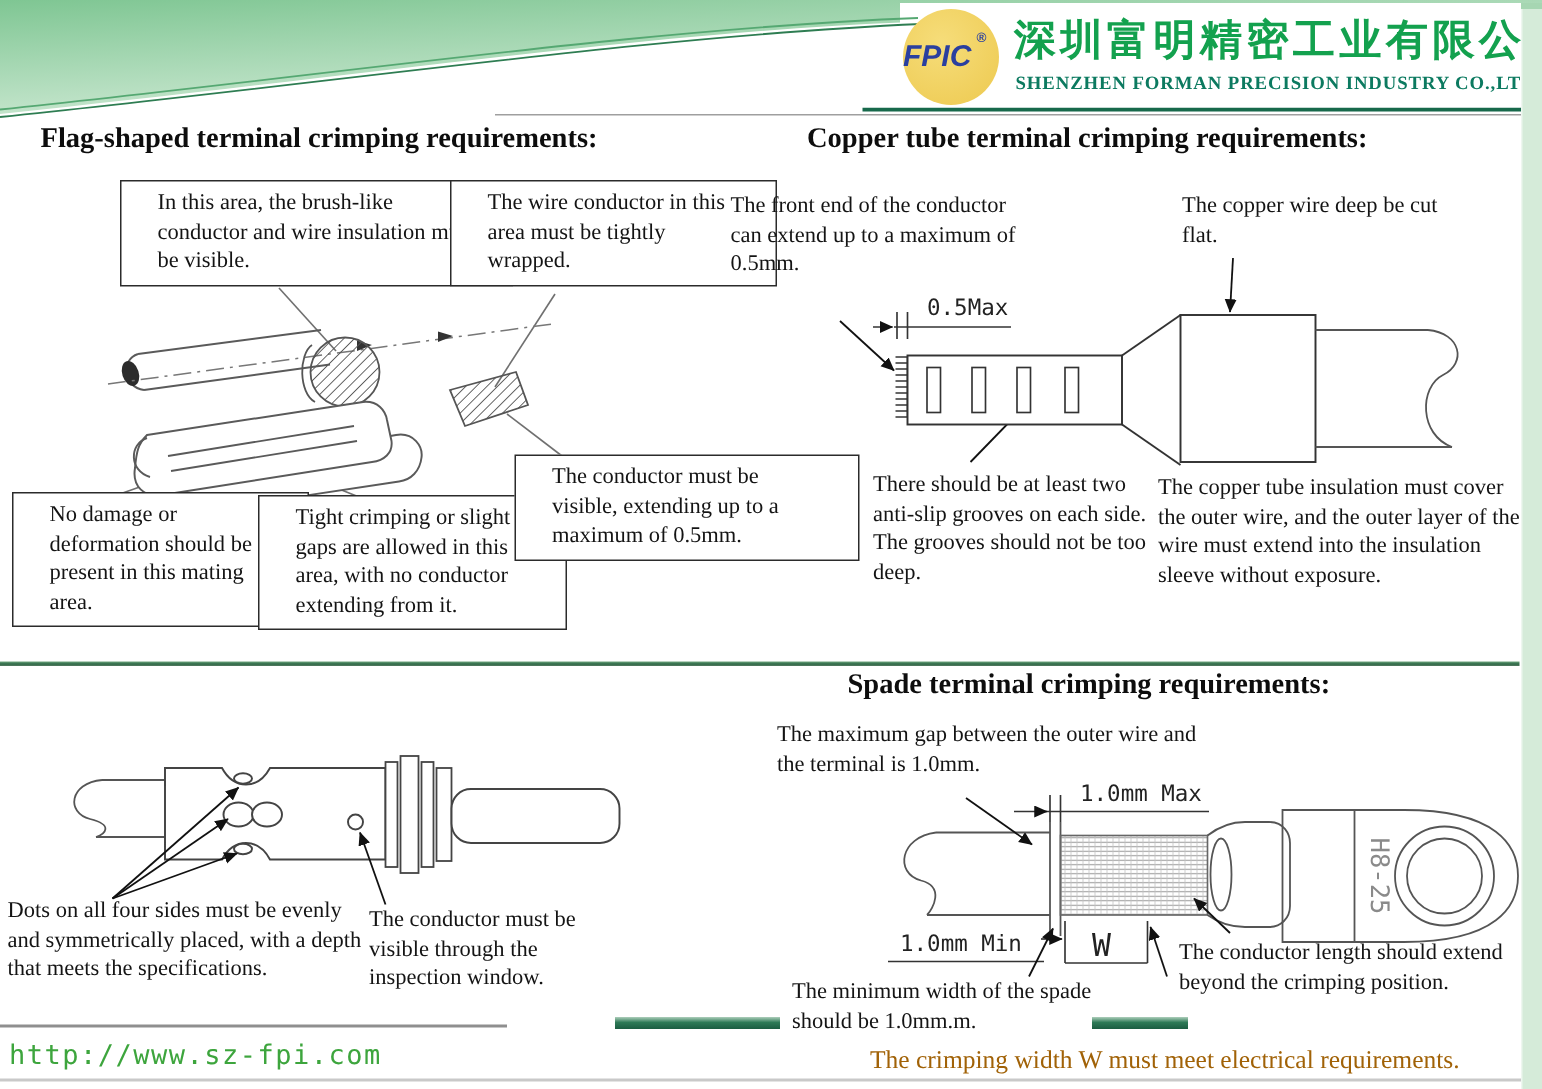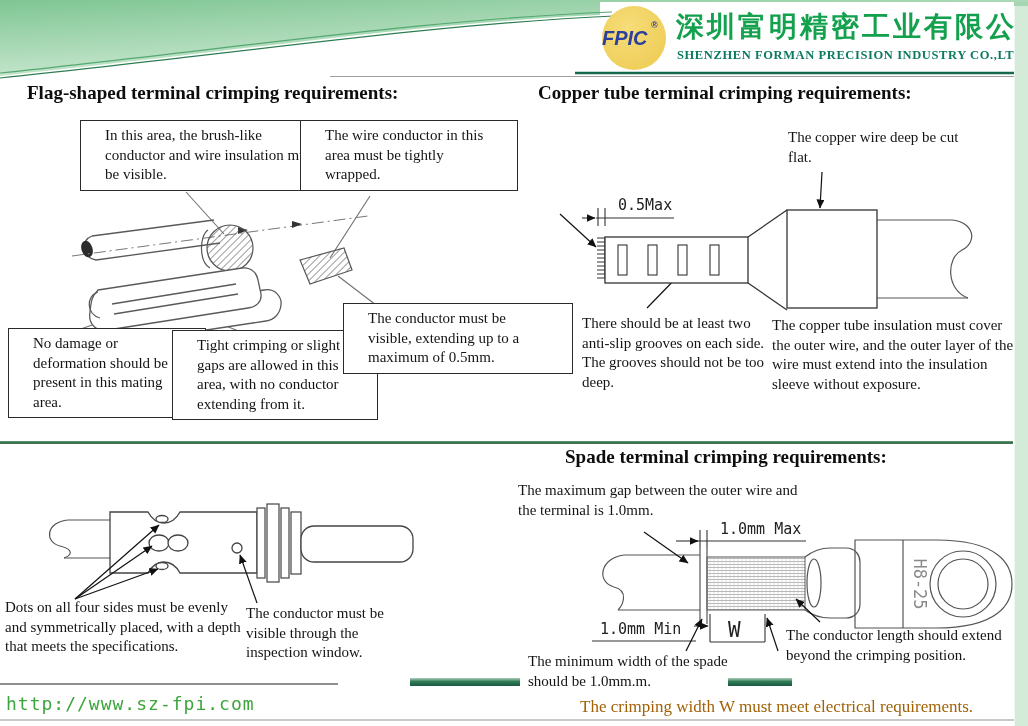--- a/index.html
+++ b/index.html
@@ -105,20 +105,21 @@
   </svg>
 
   <div class="abs nbox" style="left:80px;top:120px;width:212px">In this area, the brush-like conductor and wire insulation must be visible.</div>
   <div class="abs nbox" style="left:300px;top:120px;width:168px">The wire conductor in this area must be tightly wrapped.</div>
   <div class="abs nbox" style="left:8px;top:328px;width:148px">No damage or deformation should be present in this mating area.</div>
   <div class="abs nbox" style="left:172px;top:330px;width:156px">Tight crimping or slight gaps are allowed in this area, with no conductor extending from it.</div>
   <div class="abs nbox" style="left:343px;top:303px;width:180px">The conductor must be visible, extending up to a maximum of 0.5mm.</div>
 
   <div class="abs sec-title" style="left:538px;top:82px">Copper tube terminal crimping requirements:</div>
 
+  <div class="abs note" style="left:487px;top:128px;width:205px">The front end of the conductor can extend up to a maximum of 0.5mm.</div>
   <div class="abs note" style="left:788px;top:128px;width:185px">The copper wire deep be cut flat.</div>
 
   <svg class="abs" style="left:556px;top:170px" width="472" height="145">
     <defs>
       <marker id="arrC" markerWidth="10" markerHeight="9" refX="8.5" refY="4" orient="auto" markerUnits="userSpaceOnUse">
         <path d="M0,0 L9,4 L0,8 Z" fill="#111"></path>
       </marker>
     </defs>
     <g stroke="#333" stroke-width="1.1" fill="none">
       <text x="62" y="40" font-size="15" fill="#222" stroke="none">0.5Max</text>

